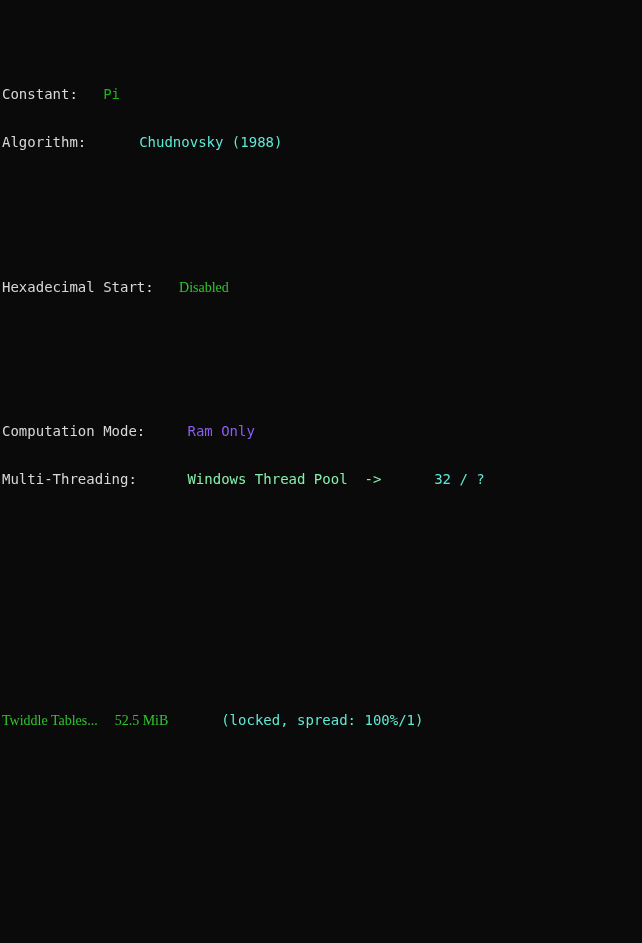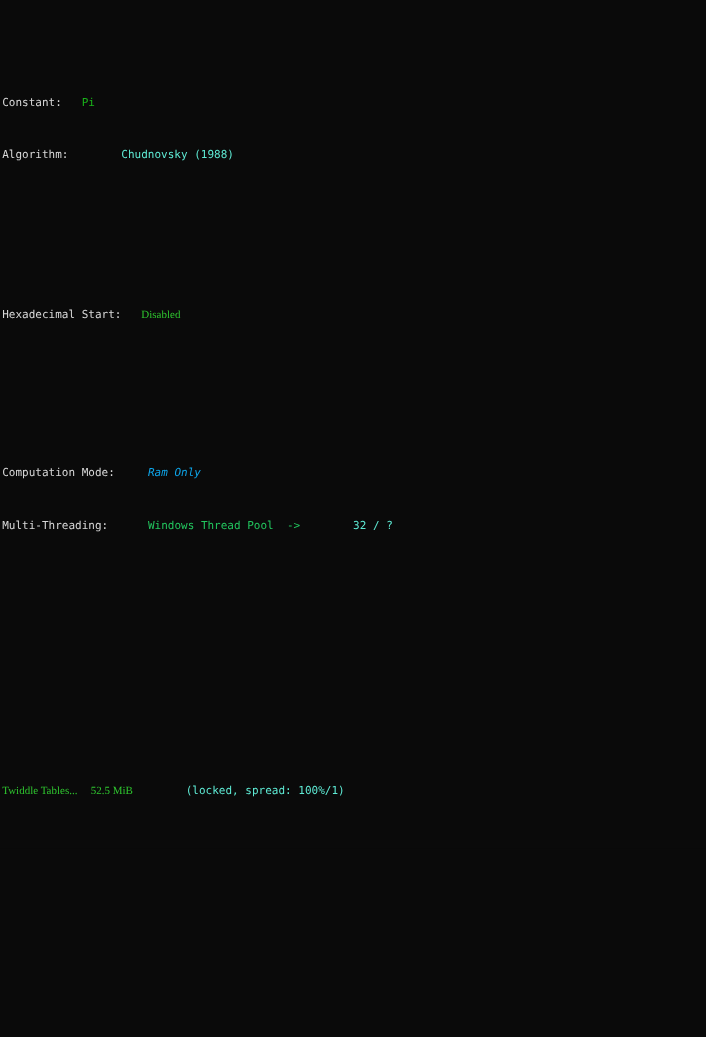--- a/index.html
+++ b/index.html
@@ -14,41 +14,41 @@
     overflow: hidden;
     font-family: "DejaVu Sans Mono", "Liberation Mono", monospace;
   }
   #console {
     position: relative;
     width: 642px;
     height: 771px;
     background: #0a0a0a;
     padding: 22px 0 0 2px;
     box-sizing: border-box;
-    font-size: 10px;
+    font-size: 14px;
     line-height: 16.05px;
     letter-spacing: 0px;
     white-space: pre;
     color: #d4d4d4;
   }
   .line {
     height: 16.05px;
     white-space: pre;
     font-family: "DejaVu Sans Mono", "Liberation Mono", monospace;
   }
   .blank { height: 16.05px; }
   span { white-space: pre; }
 
   
   .c-white   { color: #d8d8d8; }
   .c-cream   { color: #5eead4; margin-left: 36px; }
   .c-green   { color: #19b319; }
   .c-green2  { color: #2fc62f; font-family: Liberation Serif, serif; }
-  .c-cyan    { color: #22c55e; text-align: center; }
-  .c-red     { color: #0ea5e9; font-style: italic; }
+  .c-cyan    { color: #86efac; text-align: center; }
+  .c-red     { color: #8b5cf6; }
 </style>
 </head>
 <body>
 
 <div id="console">
 
   
   <div class="line"><span class="c-white">Constant:</span><span class="c-white">   </span><span class="c-green">Pi</span></div>
   <div class="line"><span class="c-white">Algorithm:</span><span class="c-white">  </span><span class="c-cream">Chudnovsky (1988)</span></div>
 

